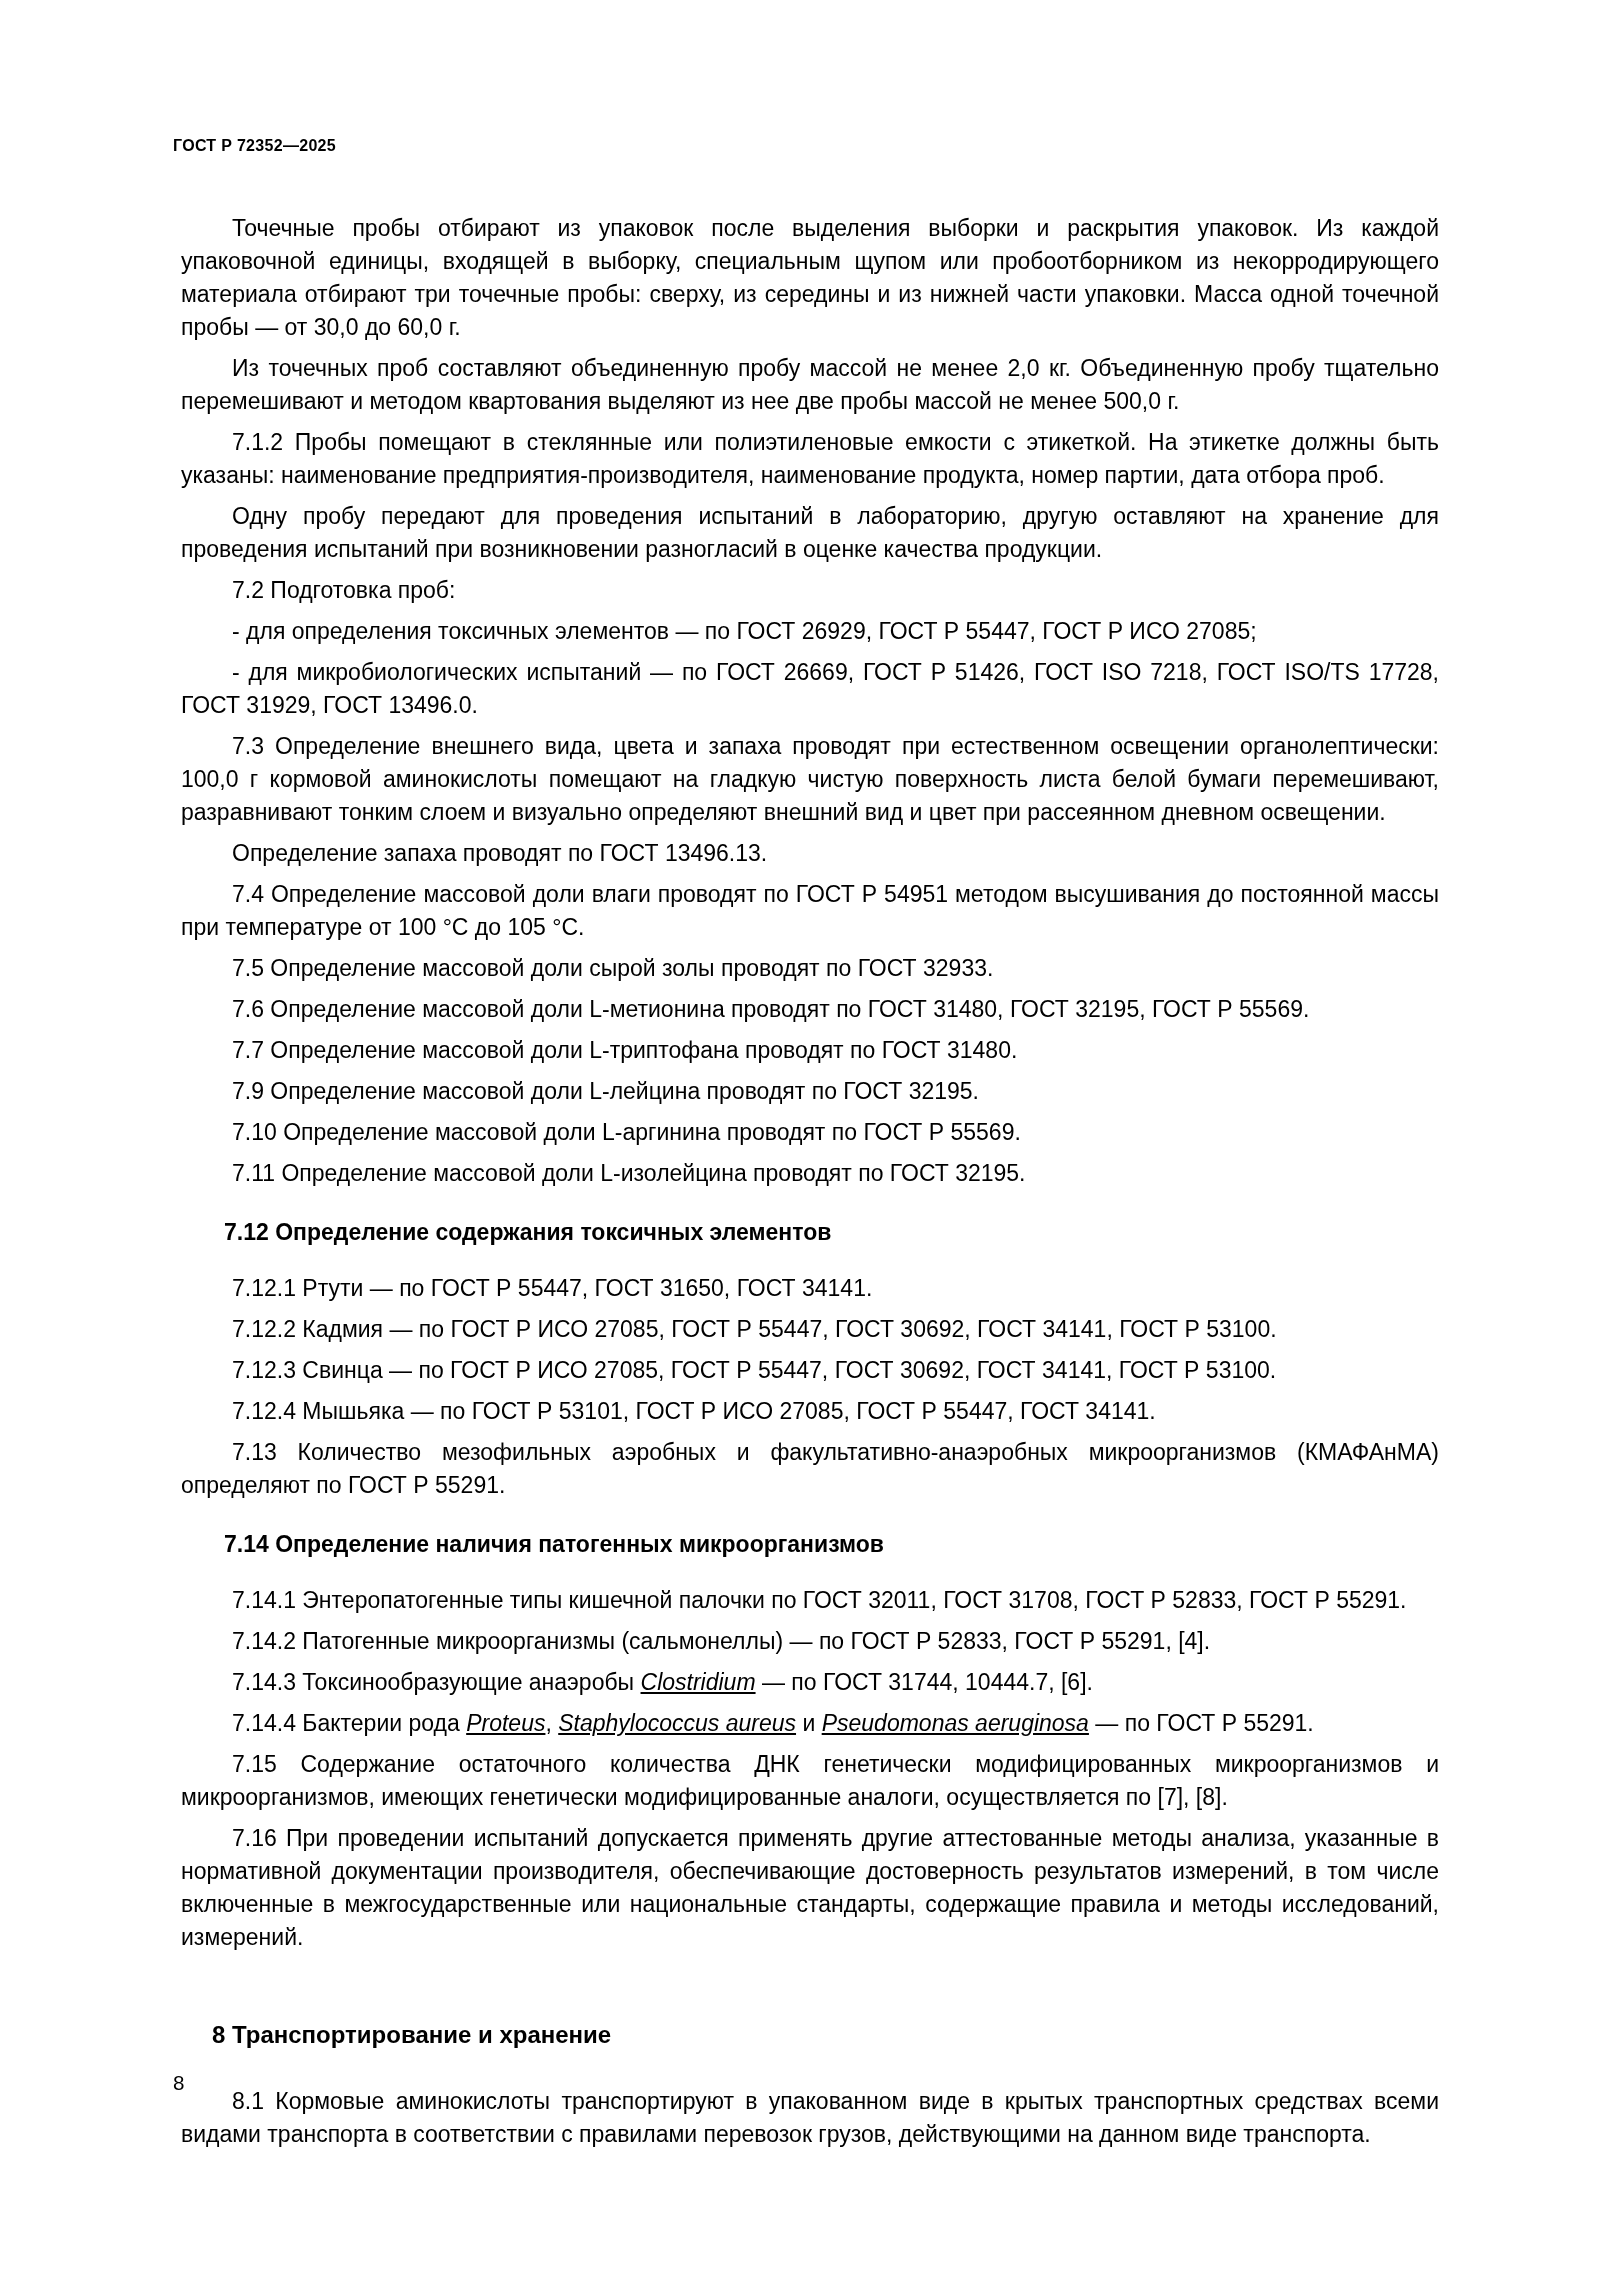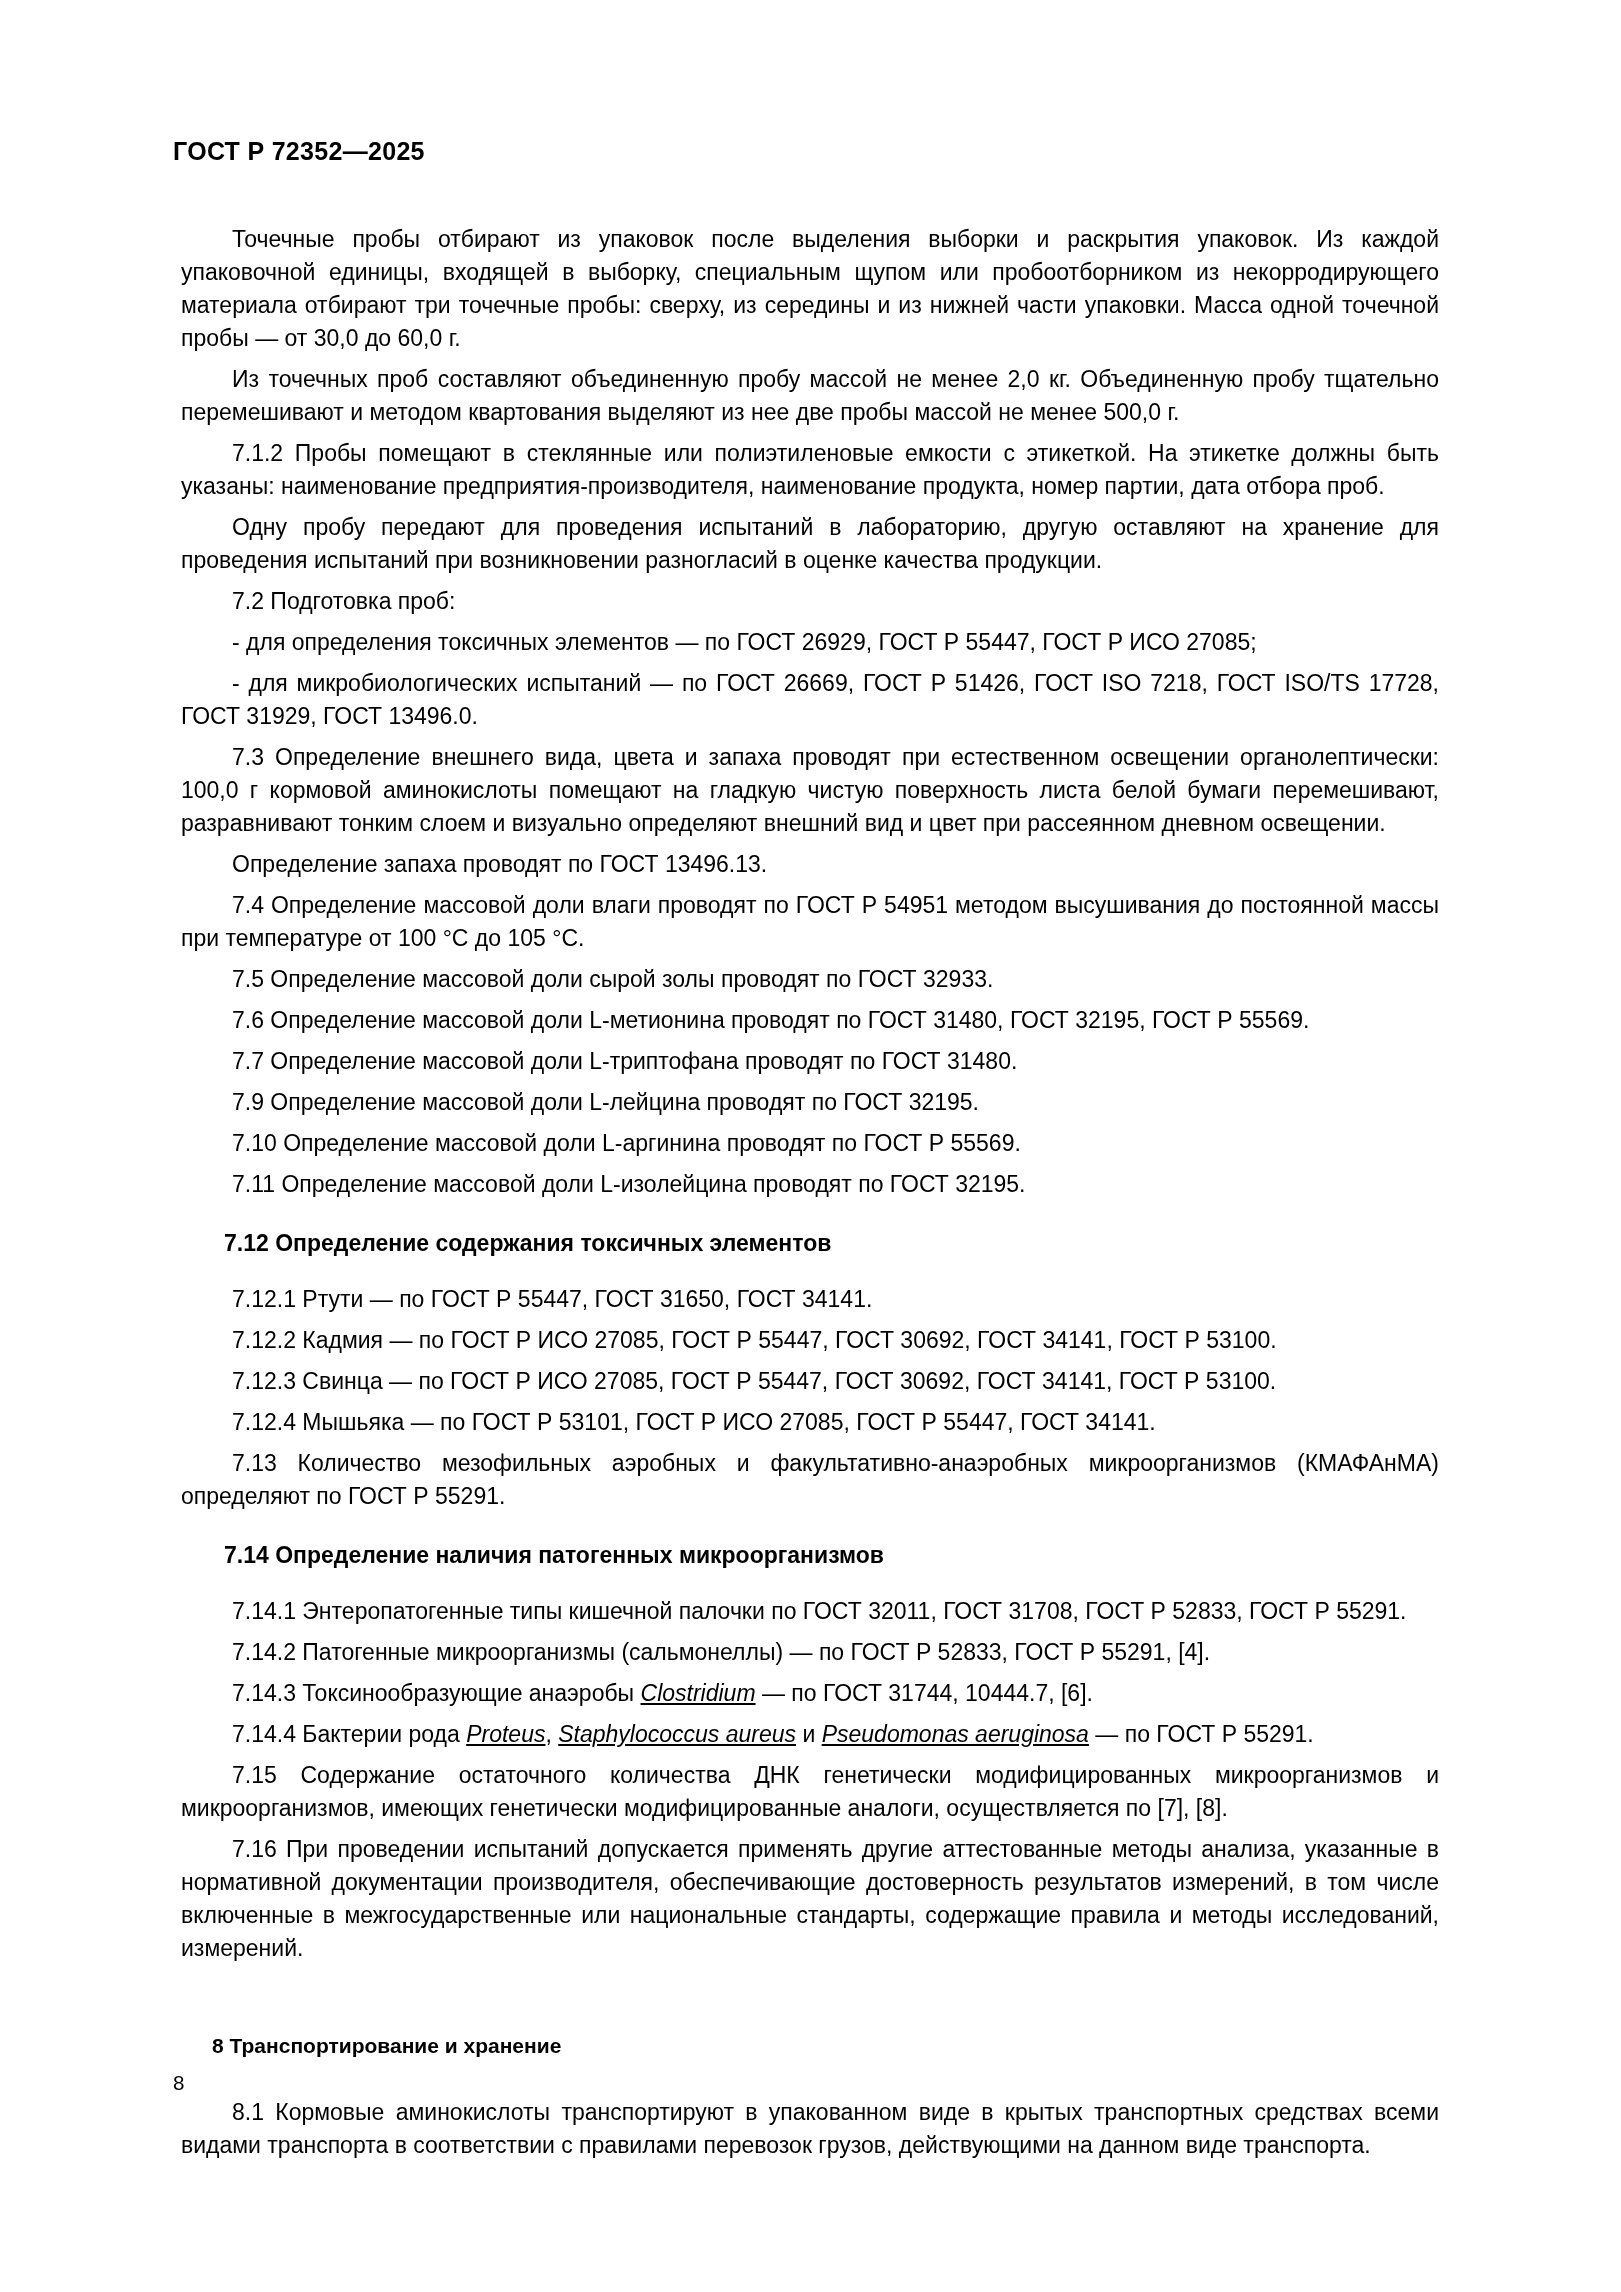--- a/index.html
+++ b/index.html
@@ -20,21 +20,21 @@
     box-sizing: border-box;
     overflow: hidden;
   }
   .content {
     position: absolute;
     left: 173px;
     top: 137px;
     width: 1274px;
   }
   .header {
-    font-size: 25px;
+    font-size: 16px;
     font-weight: bold;
     letter-spacing: 0.3px;
     margin-bottom: 57px;
   }
   p.para {
     font-size: 23px;
     line-height: 33px;
     margin: 8px;
     text-align: justify;
     text-justify: inter-word;
@@ -44,21 +44,21 @@
     text-indent: 51px;
   }
   h3.sub {
     font-size: 23px;
     font-weight: bold;
     line-height: 33px;
     margin: 25.5px 0 23.5px 0;
     text-indent: 51px;
   }
   h2.section {
-    font-size: 21px;
+    font-size: 24px;
     font-weight: bold;
     line-height: 35px;
     margin: 63px 0 33px 0;
     text-indent: 39px;
   }
   .italic {
     font-style: italic;
     text-decoration: underline;
   }
   .pagenum {

